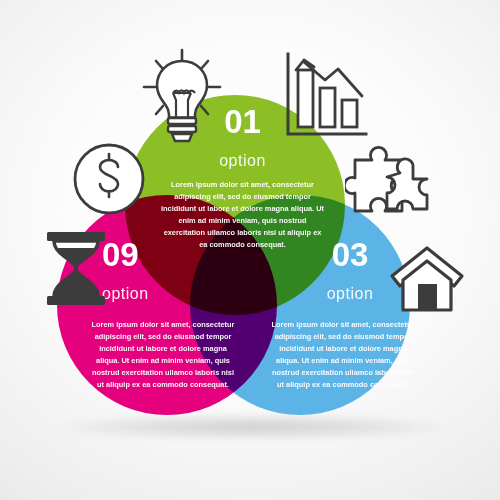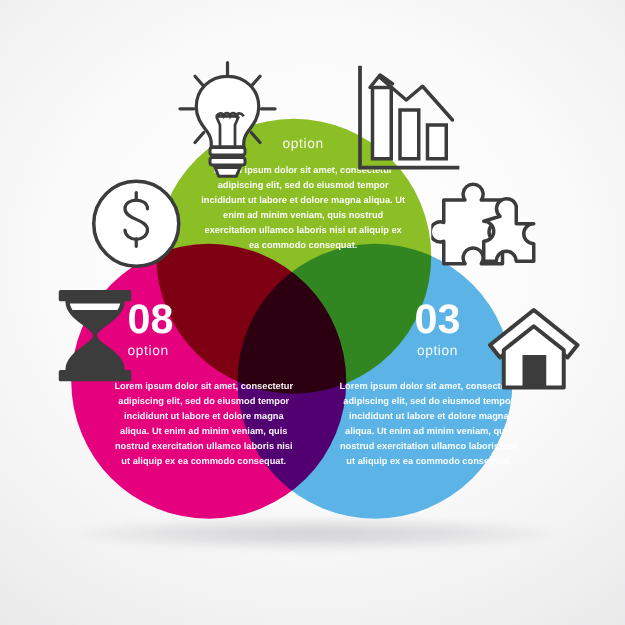--- a/index.html
+++ b/index.html
@@ -34,22 +34,22 @@
   .circle.c2 { left:57px;  top:195px; background:#e5007e; }
   .circle.c3 { left:190px; top:195px; background:#5bb4e5; }
 
   
   .panel { position:absolute; color:#ffffff; }
   .panel .num {
     font-size:33px; font-weight:bold; letter-spacing:0px;
     line-height:1; color:#ffffff;
   }
   .panel .opt {
-    font-size:11px; font-weight:normal; letter-spacing:0.5px;
-    color:rgba(255,255,255,0.93); margin-top:4px;
+    font-size:16px; font-weight:normal; letter-spacing:0.5px;
+    color:rgba(255,255,255,0.93); margin-top:14px;
   }
   .panel .body {
     font-size:7.4px; line-height:1.62; font-weight:bold;
     color:rgba(255,255,255,0.95); text-align:center;
   }
 
   .p1 { left:160px; top:105px; width:165px; text-align:center; }
   .p1 .head { text-align:center; }
   .p1 .body { width:165px; margin-top:9px; }
 
@@ -78,28 +78,29 @@
   <div class="ground-shadow"></div>
 
   <div class="venn">
     <div class="circle c1"></div>
     <div class="circle c2"></div>
     <div class="circle c3"></div>
   </div>
 
   <div class="panel p1">
     <div class="head">
+      <div class="num">01</div>
       <div class="opt">option</div>
     </div>
     <div class="body">Lorem ipsum dolor sit amet, consectetur adipiscing elit, sed do eiusmod tempor incididunt ut labore et dolore magna aliqua. Ut enim ad minim veniam, quis nostrud exercitation ullamco laboris nisi ut aliquip ex ea commodo consequat.</div>
   </div>
 
   <div class="panel p2">
     <div class="head">
-      <div class="num">08</div>
+      <div class="num">09</div>
       <div class="opt">option</div>
     </div>
     <div class="body">Lorem ipsum dolor sit amet, consectetur adipiscing elit, sed do eiusmod tempor incididunt ut labore et dolore magna aliqua. Ut enim ad minim veniam, quis nostrud exercitation ullamco laboris nisi ut aliquip ex ea commodo consequat.</div>
   </div>
 
   <div class="panel p3">
     <div class="head">
       <div class="num">03</div>
       <div class="opt">option</div>
     </div>

